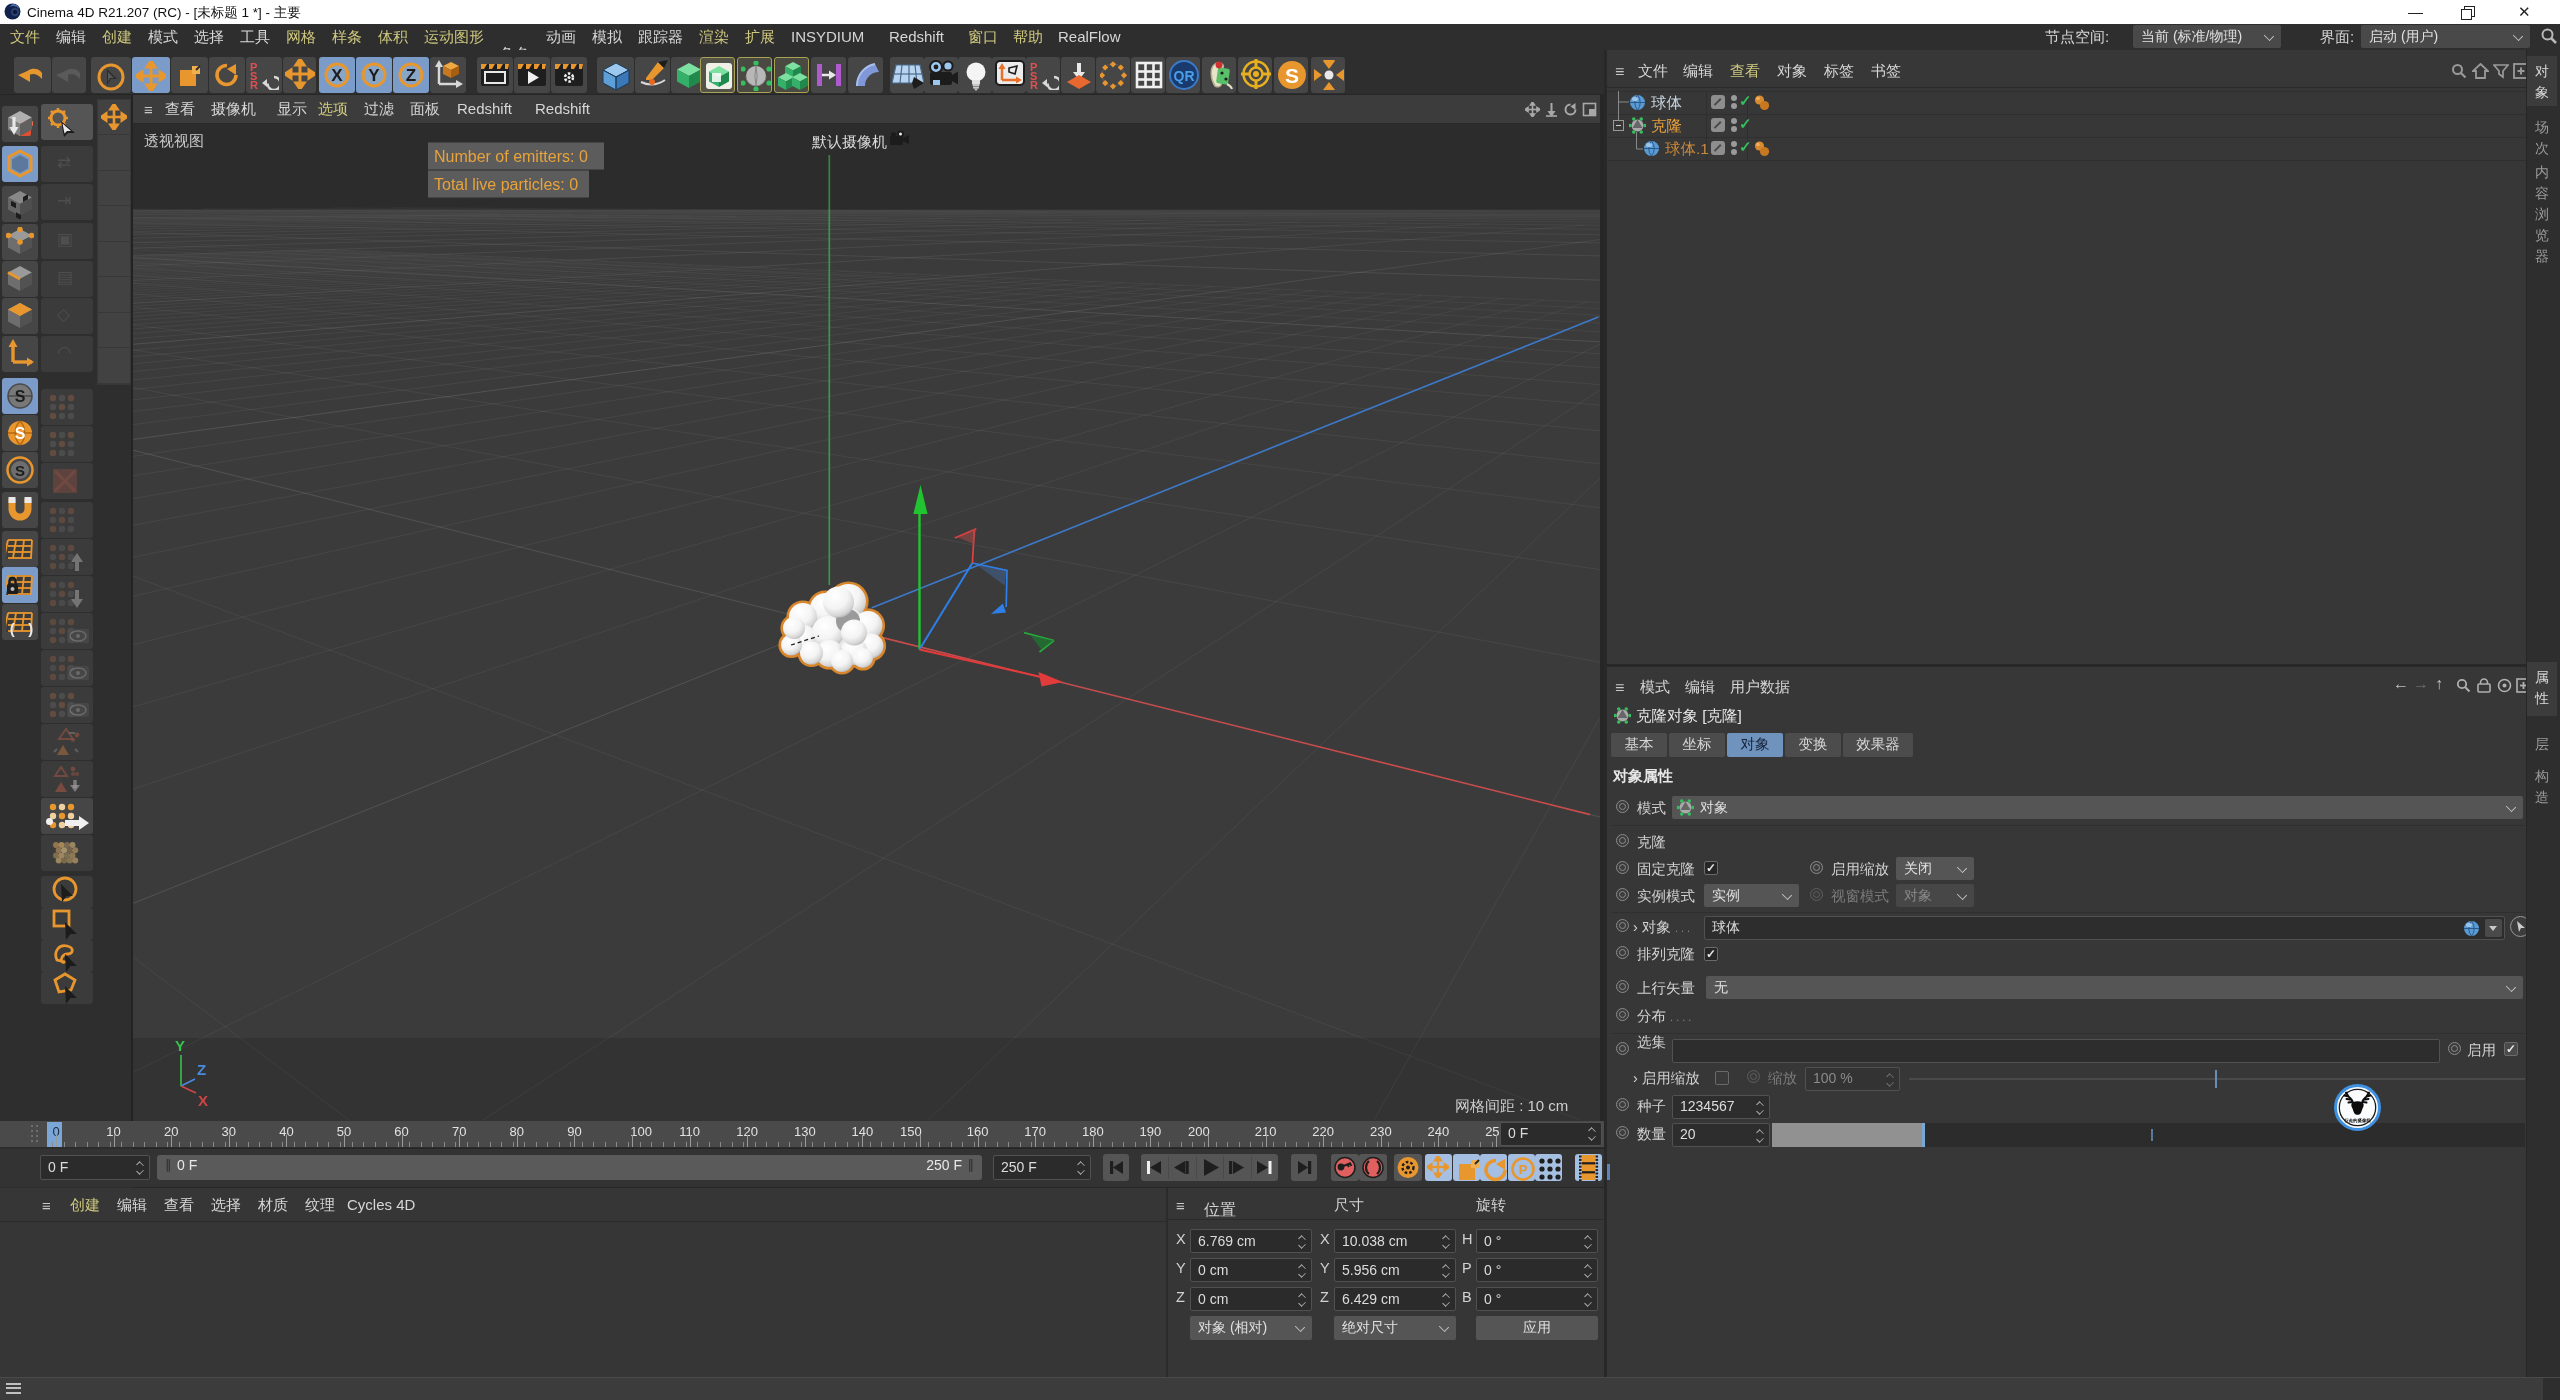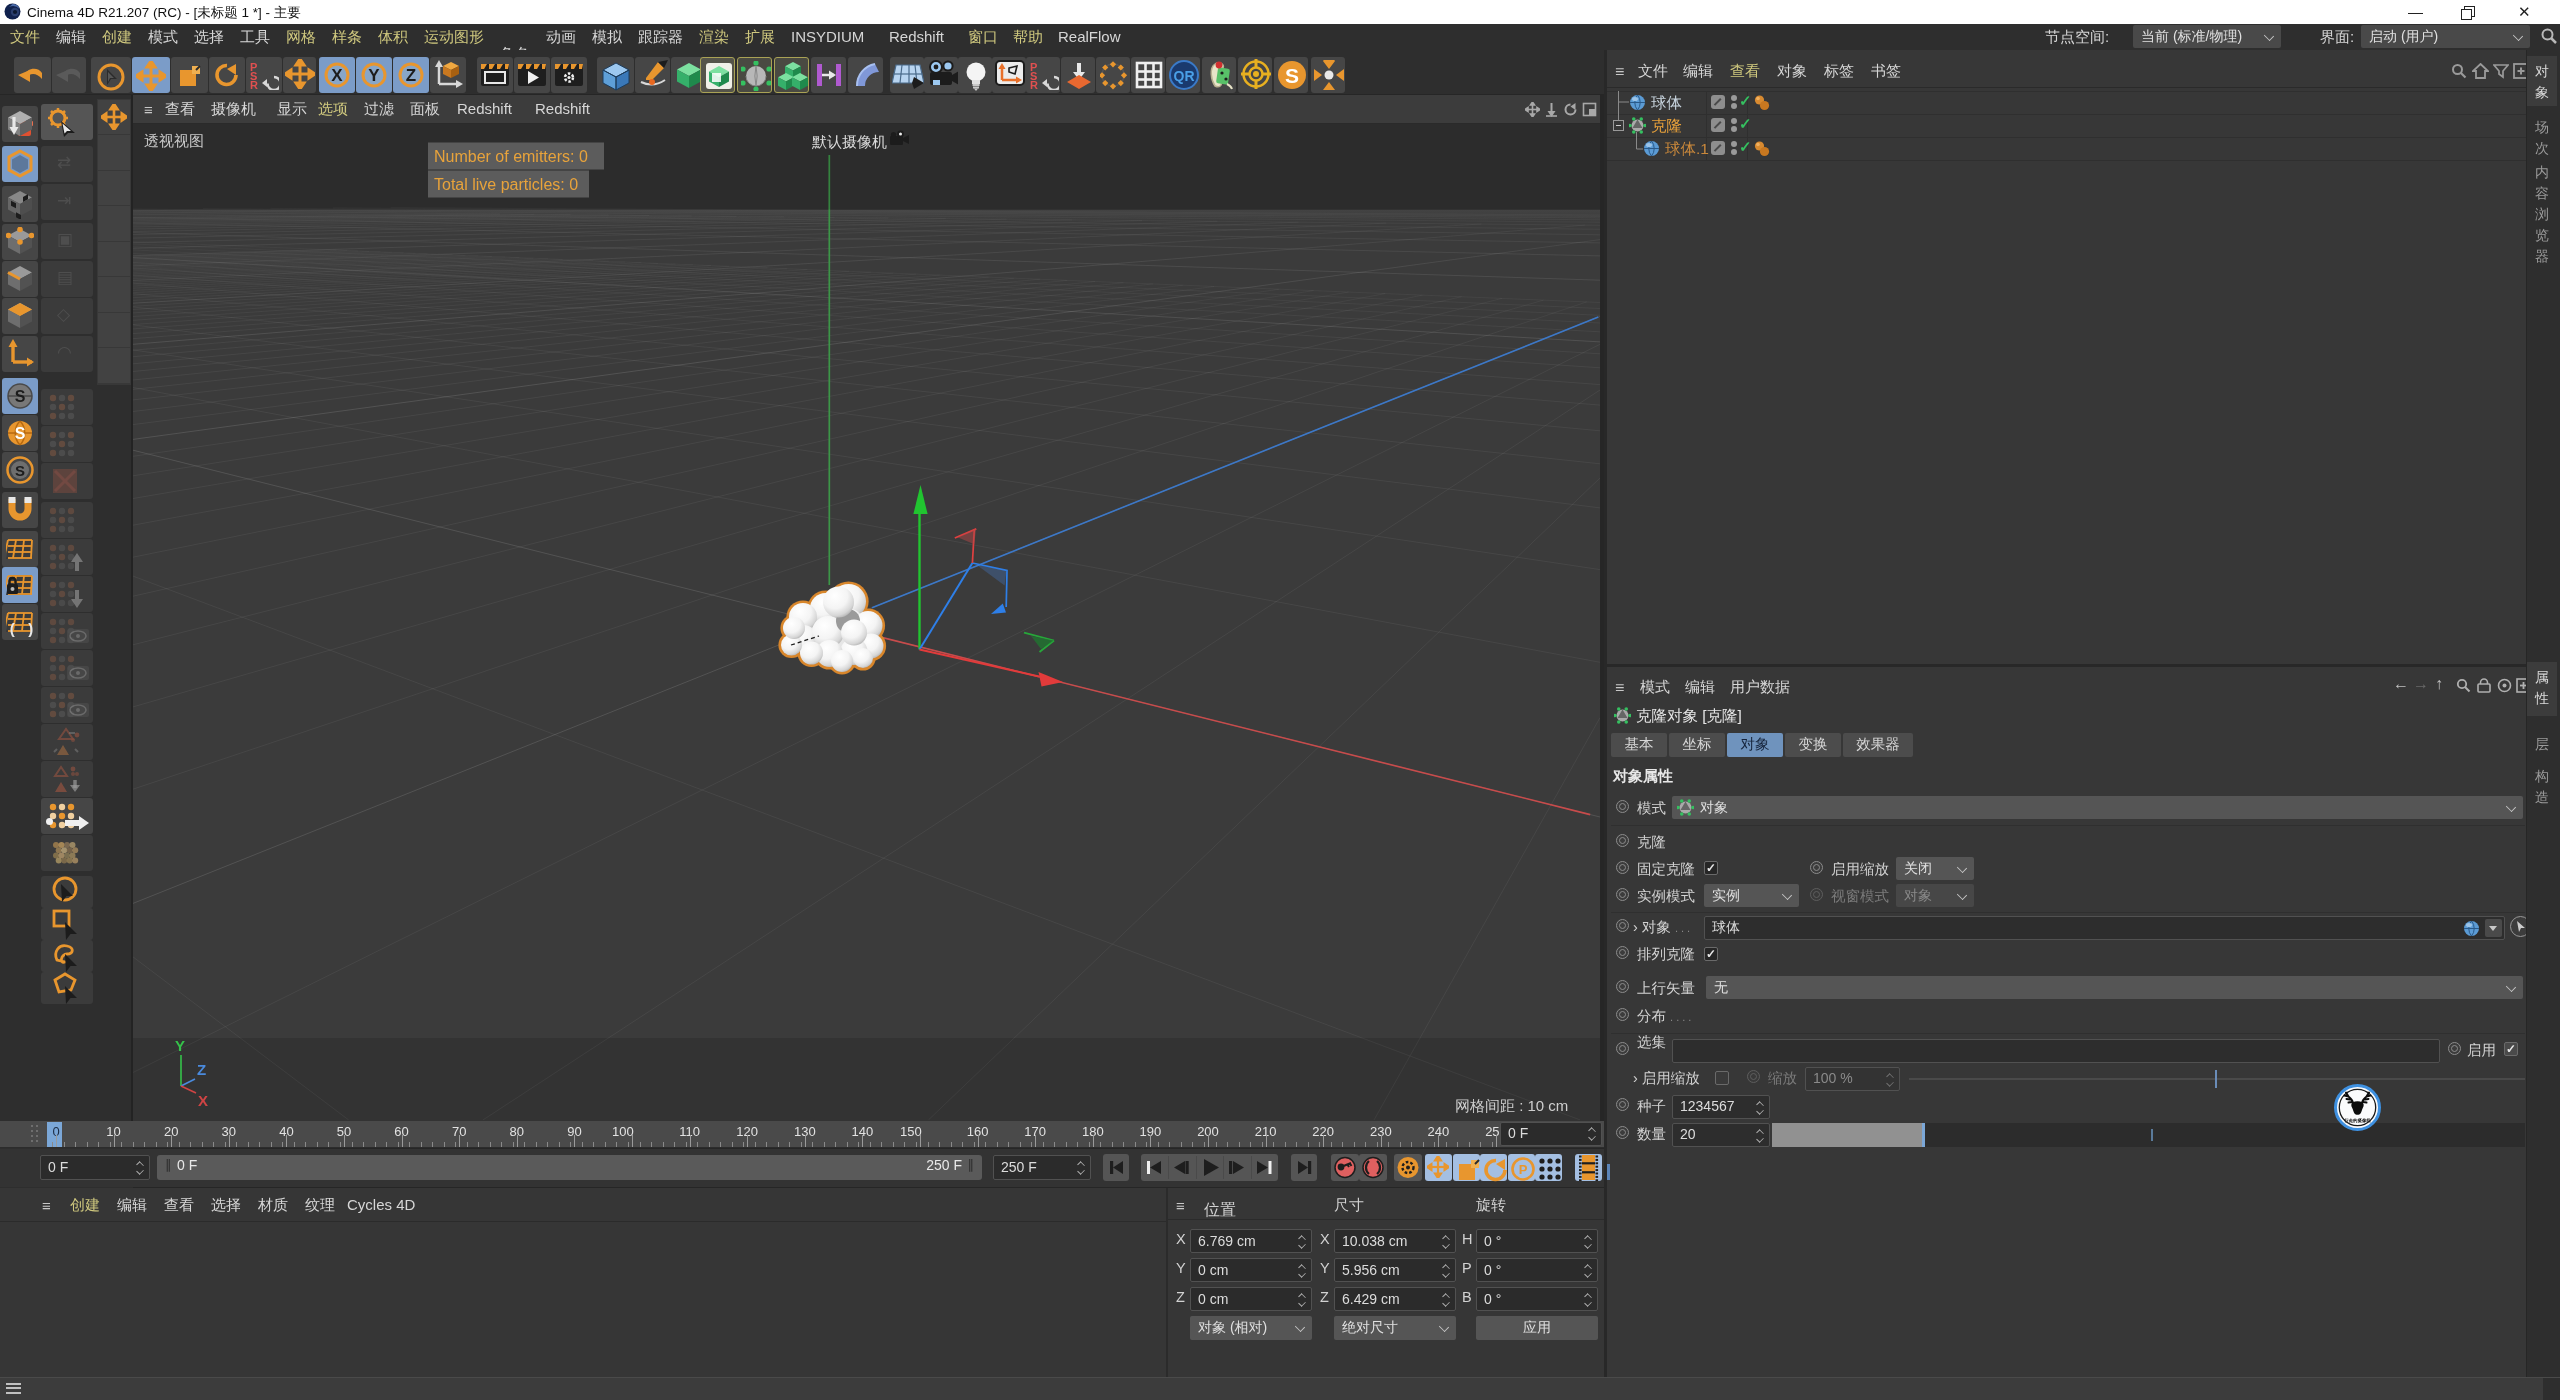--- a/index.html
+++ b/index.html
@@ -998,31 +998,31 @@
     <div class="txt" style="left:36.0px;top:3px;width:40px;text-align:center;font-size:13px;color:#1c2c44">0</div>
     <div class="txt" style="left:93.6px;top:3px;width:40px;text-align:center;font-size:13px;color:#e2e2e2">10</div>
     <div class="txt" style="left:151.2px;top:3px;width:40px;text-align:center;font-size:13px;color:#e2e2e2">20</div>
     <div class="txt" style="left:208.8px;top:3px;width:40px;text-align:center;font-size:13px;color:#e2e2e2">30</div>
     <div class="txt" style="left:266.4px;top:3px;width:40px;text-align:center;font-size:13px;color:#e2e2e2">40</div>
     <div class="txt" style="left:324.0px;top:3px;width:40px;text-align:center;font-size:13px;color:#e2e2e2">50</div>
     <div class="txt" style="left:381.6px;top:3px;width:40px;text-align:center;font-size:13px;color:#e2e2e2">60</div>
     <div class="txt" style="left:439.2px;top:3px;width:40px;text-align:center;font-size:13px;color:#e2e2e2">70</div>
     <div class="txt" style="left:496.79999999999995px;top:3px;width:40px;text-align:center;font-size:13px;color:#e2e2e2">80</div>
     <div class="txt" style="left:554.4px;top:3px;width:40px;text-align:center;font-size:13px;color:#e2e2e2">90</div>
-    <div class="txt" style="left:612.0px;top:3px;width:40px;text-align:left;font-size:13px;color:#e2e2e2">100</div>
+    <div class="txt" style="left:612.0px;top:3px;width:40px;text-align:right;font-size:13px;color:#e2e2e2">100</div>
     <div class="txt" style="left:669.6px;top:3px;width:40px;text-align:center;font-size:13px;color:#e2e2e2">110</div>
     <div class="txt" style="left:727.2px;top:3px;width:40px;text-align:center;font-size:13px;color:#e2e2e2">120</div>
     <div class="txt" style="left:784.8000000000001px;top:3px;width:40px;text-align:center;font-size:13px;color:#e2e2e2">130</div>
     <div class="txt" style="left:842.4px;top:3px;width:40px;text-align:center;font-size:13px;color:#e2e2e2">140</div>
     <div class="txt" style="left:900.0px;top:3px;width:40px;font-size:13px;color:#e2e2e2">150</div>
     <div class="txt" style="left:957.6px;top:3px;width:40px;text-align:center;font-size:13px;color:#e2e2e2">160</div>
     <div class="txt" style="left:1015.2px;top:3px;width:40px;text-align:center;font-size:13px;color:#e2e2e2">170</div>
     <div class="txt" style="left:1072.8px;top:3px;width:40px;text-align:center;font-size:13px;color:#e2e2e2">180</div>
     <div class="txt" style="left:1130.4px;top:3px;width:40px;text-align:center;font-size:13px;color:#e2e2e2">190</div>
-    <div class="txt" style="left:1188.0px;top:3px;width:40px;text-align:center;font-size:13px;color:#e2e2e2">200</div>
+    <div class="txt" style="left:1188.0px;top:3px;width:40px;font-size:13px;color:#e2e2e2">200</div>
     <div class="txt" style="left:1245.6000000000001px;top:3px;width:40px;text-align:center;font-size:13px;color:#e2e2e2">210</div>
     <div class="txt" style="left:1303.2px;top:3px;width:40px;text-align:center;font-size:13px;color:#e2e2e2">220</div>
     <div class="txt" style="left:1360.8px;top:3px;width:40px;text-align:center;font-size:13px;color:#e2e2e2">230</div>
     <div class="txt" style="left:1418.4px;top:3px;width:40px;text-align:center;font-size:13px;color:#e2e2e2">240</div>
     <div class="txt" style="left:1476.0px;top:3px;width:40px;text-align:center;font-size:13px;color:#e2e2e2">250</div>
     <div class="abs" style="left:52px;top:21px;width:1445px;height:5px;background:repeating-linear-gradient(to right,#8a8a8a 0,#8a8a8a 1px,transparent 1px,transparent 11.52px)"></div>
     <div class="abs" style="left:56.0px;top:14px;width:1px;height:12px;background:#9a9a9a"></div>
     <div class="abs" style="left:113.6px;top:14px;width:1px;height:12px;background:#9a9a9a"></div>
     <div class="abs" style="left:171.2px;top:14px;width:1px;height:12px;background:#9a9a9a"></div>
     <div class="abs" style="left:228.8px;top:14px;width:1px;height:12px;background:#9a9a9a"></div>

